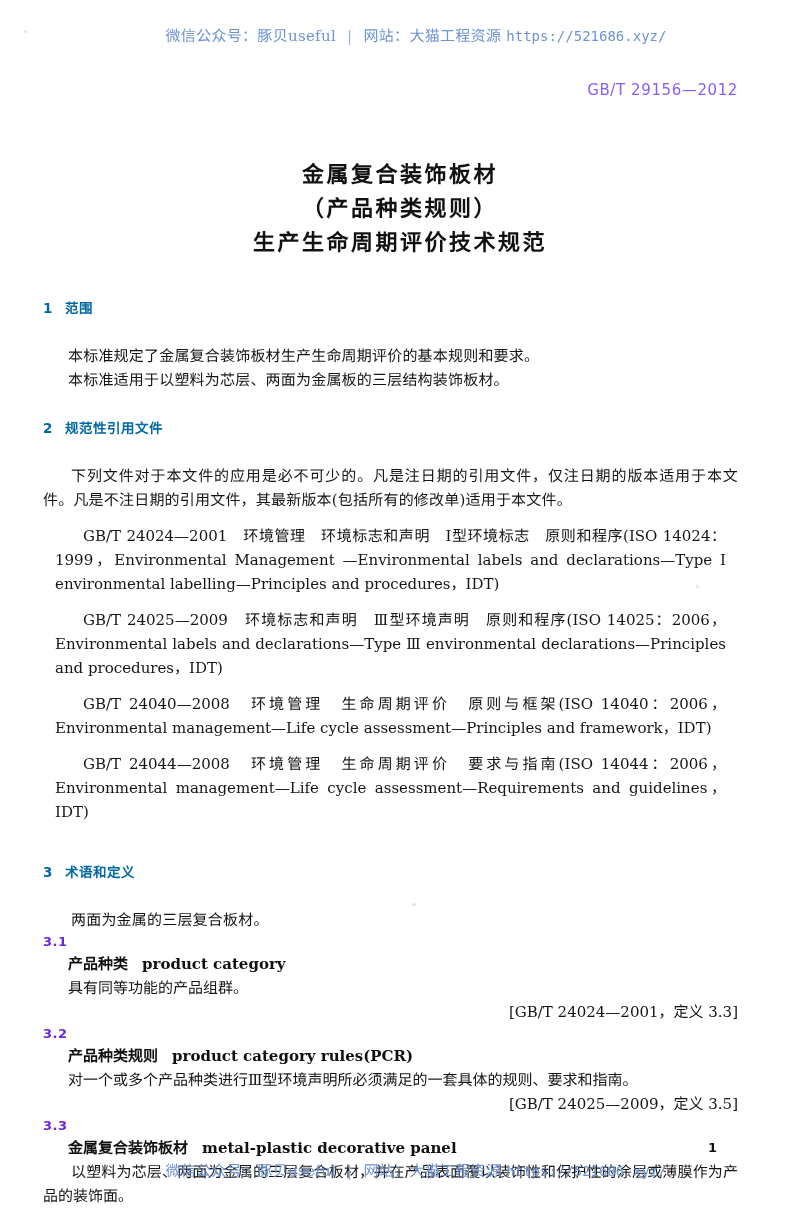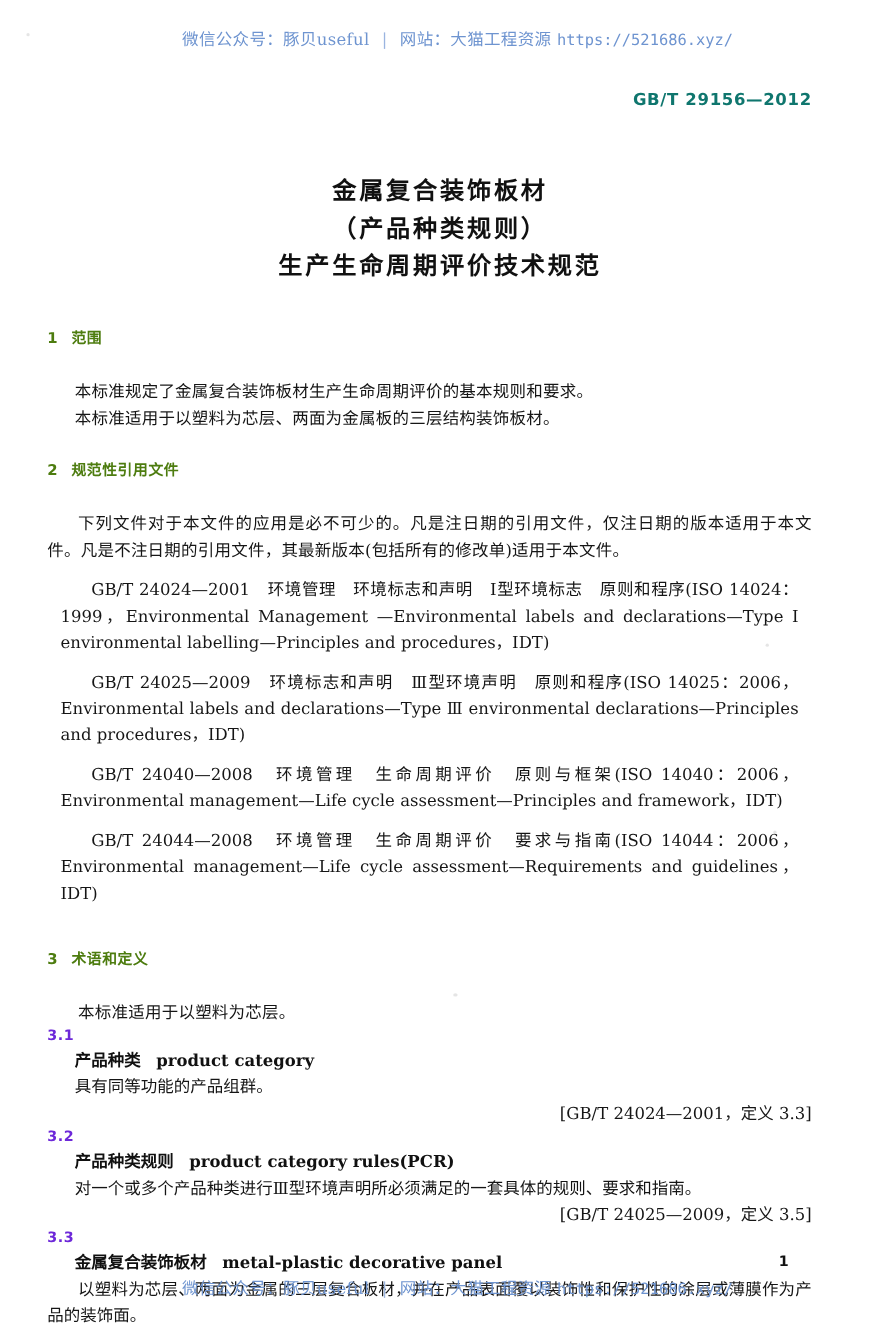--- a/index.html
+++ b/index.html
@@ -45,24 +45,24 @@
   }
   #watermark-top { top: 24px; }
   #watermark-bottom { top: 1159px; }
 
   
   #std-number {
     position: absolute;
     top: 81px;
     right: 62px;
     font-family: "DejaVu Sans", "Liberation Sans", sans-serif;
-    font-weight: bold;
+    font-weight: normal;
     font-size: 15px;
     letter-spacing: 0.6px;
-    color: #0f766e;
+    color: #8b5cf6;
   }
 
   
   #title-block {
     position: absolute;
     top: 158px;
     left: 0;
     width: 800px;
     text-align: center;
   }
@@ -83,21 +83,21 @@
     width: 695px;
   }
 
   h2.sec-heading {
     font-family: "DejaVu Sans", "Liberation Sans", sans-serif;
     font-weight: bold;
     font-size: 13.5px;
     letter-spacing: 0.5px;
     margin: 0;
     padding: 0;
-    color: #4d7c0f;
+    color: #0369a1;
     line-height: 20px;
   }
   h2.sec-heading .sec-no { margin-right: 12px; }
 
   p.body-line {
     margin: 0;
     padding: 0;
     font-size: 15px;
     line-height: 24px;
     letter-spacing: 0.2px;
@@ -210,21 +210,21 @@
     <p class="ref-entry indent justify-full">GB/T 24025—2009　环境标志和声明　Ⅲ型环境声明　原则和程序(ISO 14025：2006，Environmental labels and declarations—Type Ⅲ environmental declarations—Principles and procedures，IDT)</p>
     <p class="ref-entry indent justify-full">GB/T 24040—2008　环境管理　生命周期评价　原则与框架(ISO 14040：2006，Environmental management—Life cycle assessment—Principles and framework，IDT)</p>
     <p class="ref-entry indent justify-full">GB/T 24044—2008　环境管理　生命周期评价　要求与指南(ISO 14044：2006，Environmental management—Life cycle assessment—Requirements and guidelines，IDT)</p>
 
     <div class="gap-lg"></div>
 
     <h2 class="sec-heading">
       <span class="sec-no">3</span><span>术语和定义</span>
     </h2>
     <div class="gap-lg"></div>
-    <p class="body-line indent">本标准适用于以塑料为芯层。</p>
+    <p class="body-line indent">两面为金属的三层复合板材。</p>
 
     <p class="sub-no">3.1</p>
     <p class="term-head">
       <span>产品种类</span><span class="term-en">product category</span>
     </p>
     <p class="term-def">具有同等功能的产品组群。</p>
     <p class="term-src">[GB/T 24024—2001，定义 3.3]</p>
 
     <p class="sub-no">3.2</p>
     <p class="term-head">

